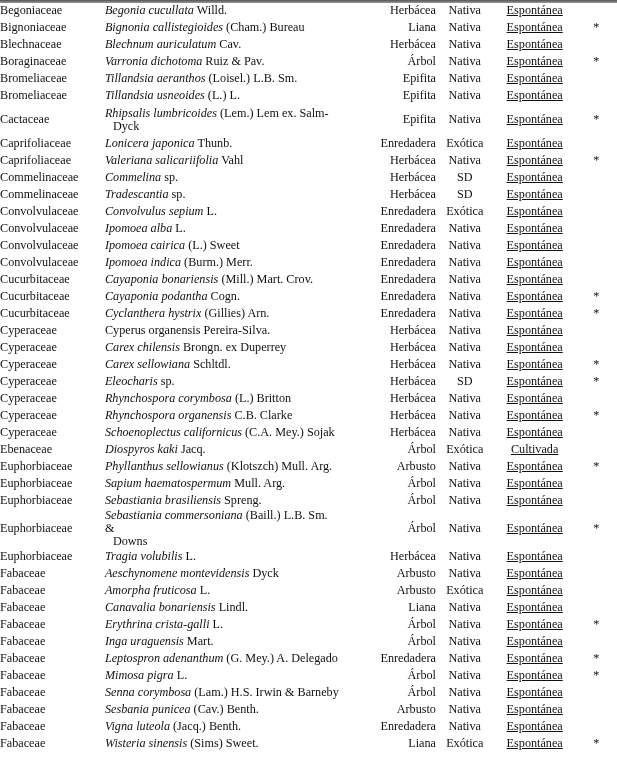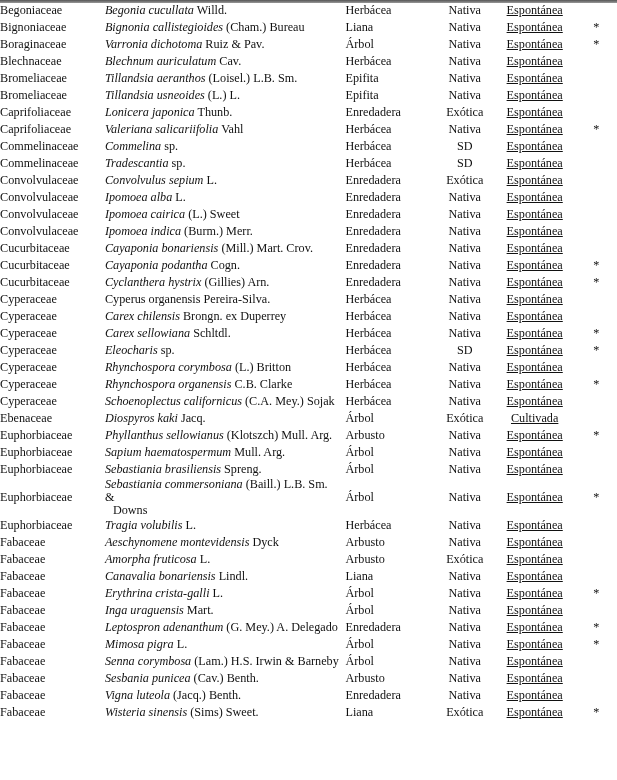--- a/index.html
+++ b/index.html
@@ -8,21 +8,21 @@
   .topbar { position: absolute; left: 0; top: 0; width: 617px; height: 3px;
             background: linear-gradient(#555, #999); }
   table { position: absolute; left: 0; top: 2px; border-collapse: collapse; width: 617px; }
   td { padding: 0; line-height: 13px; vertical-align: middle; white-space: nowrap; }
   tr { height: 17px; }
   tr.tall { height: 31px; }
   td.fam { width: 102px; }
   td.sp { width: 232px; padding-left: 0; }
   td.sp .wrap { white-space: normal; display: block; width: 232px; }
   td.sp .indent { padding-left: 8px; }
-  td.hab { text-align: left; width: 88px; }
+  td.hab { text-align: right; width: 88px; }
   td.ori { text-align: center; width: 56px; }
   td.est { text-align: center; width: 80px; text-decoration: underline; }
   td.mark { text-align: center; width: 40px; }
   i { font-style: italic; }
 </style>
 </head>
 <body>
 
 <div class="topbar"></div>
 <table>
@@ -37,50 +37,60 @@
       </tr>
       <tr>
         <td class="fam">Bignoniaceae</td>
         <td class="sp"><i>Bignonia callistegioides</i> <span>(Cham.) Bureau</span></td>
         <td class="hab">Liana</td>
         <td class="ori">Nativa</td>
         <td class="est">Espontánea</td>
         <td class="mark">*</td>
       </tr>
       <tr>
+        <td class="fam">Blechnaceae</td>
+        <td class="sp"><i>Blechnum auriculatum</i> <span>Cav.</span></td>
+        <td class="hab">Herbácea</td>
+        <td class="ori">Nativa</td>
+        <td class="est">Espontánea</td>
+        <td class="mark"></td>
+      </tr>
+      <tr>
         <td class="fam">Boraginaceae</td>
         <td class="sp"><i>Varronia dichotoma</i> <span>Ruiz &amp; Pav.</span></td>
         <td class="hab">Árbol</td>
         <td class="ori">Nativa</td>
         <td class="est">Espontánea</td>
         <td class="mark">*</td>
-      </tr>
-      <tr>
-        <td class="fam">Blechnaceae</td>
-        <td class="sp"><i>Blechnum auriculatum</i> <span>Cav.</span></td>
-        <td class="hab">Herbácea</td>
-        <td class="ori">Nativa</td>
-        <td class="est">Espontánea</td>
-        <td class="mark"></td>
       </tr>
       <tr>
         <td class="fam">Bromeliaceae</td>
         <td class="sp"><i>Tillandsia aeranthos</i> <span>(Loisel.) L.B. Sm.</span></td>
         <td class="hab">Epifita</td>
         <td class="ori">Nativa</td>
         <td class="est">Espontánea</td>
         <td class="mark"></td>
       </tr>
       <tr>
         <td class="fam">Bromeliaceae</td>
         <td class="sp"><i>Tillandsia usneoides</i> <span>(L.) L.</span></td>
         <td class="hab">Epifita</td>
         <td class="ori">Nativa</td>
         <td class="est">Espontánea</td>
         <td class="mark"></td>
+      </tr>
+      <tr class="tall">
+        <td class="fam">Cactaceae</td>
+        <td class="sp">
+          <span class="wrap"><i>Rhipsalis lumbricoides</i> <span>(Lem.) Lem ex. Salm-</span><br><span class="indent">Dyck</span></span>
+        </td>
+        <td class="hab">Epifita</td>
+        <td class="ori">Nativa</td>
+        <td class="est">Espontánea</td>
+        <td class="mark">*</td>
       </tr>
       <tr>
         <td class="fam">Caprifoliaceae</td>
         <td class="sp"><i>Lonicera japonica</i> <span>Thunb.</span></td>
         <td class="hab">Enredadera</td>
         <td class="ori">Exótica</td>
         <td class="est">Espontánea</td>
         <td class="mark"></td>
       </tr>
       <tr>

